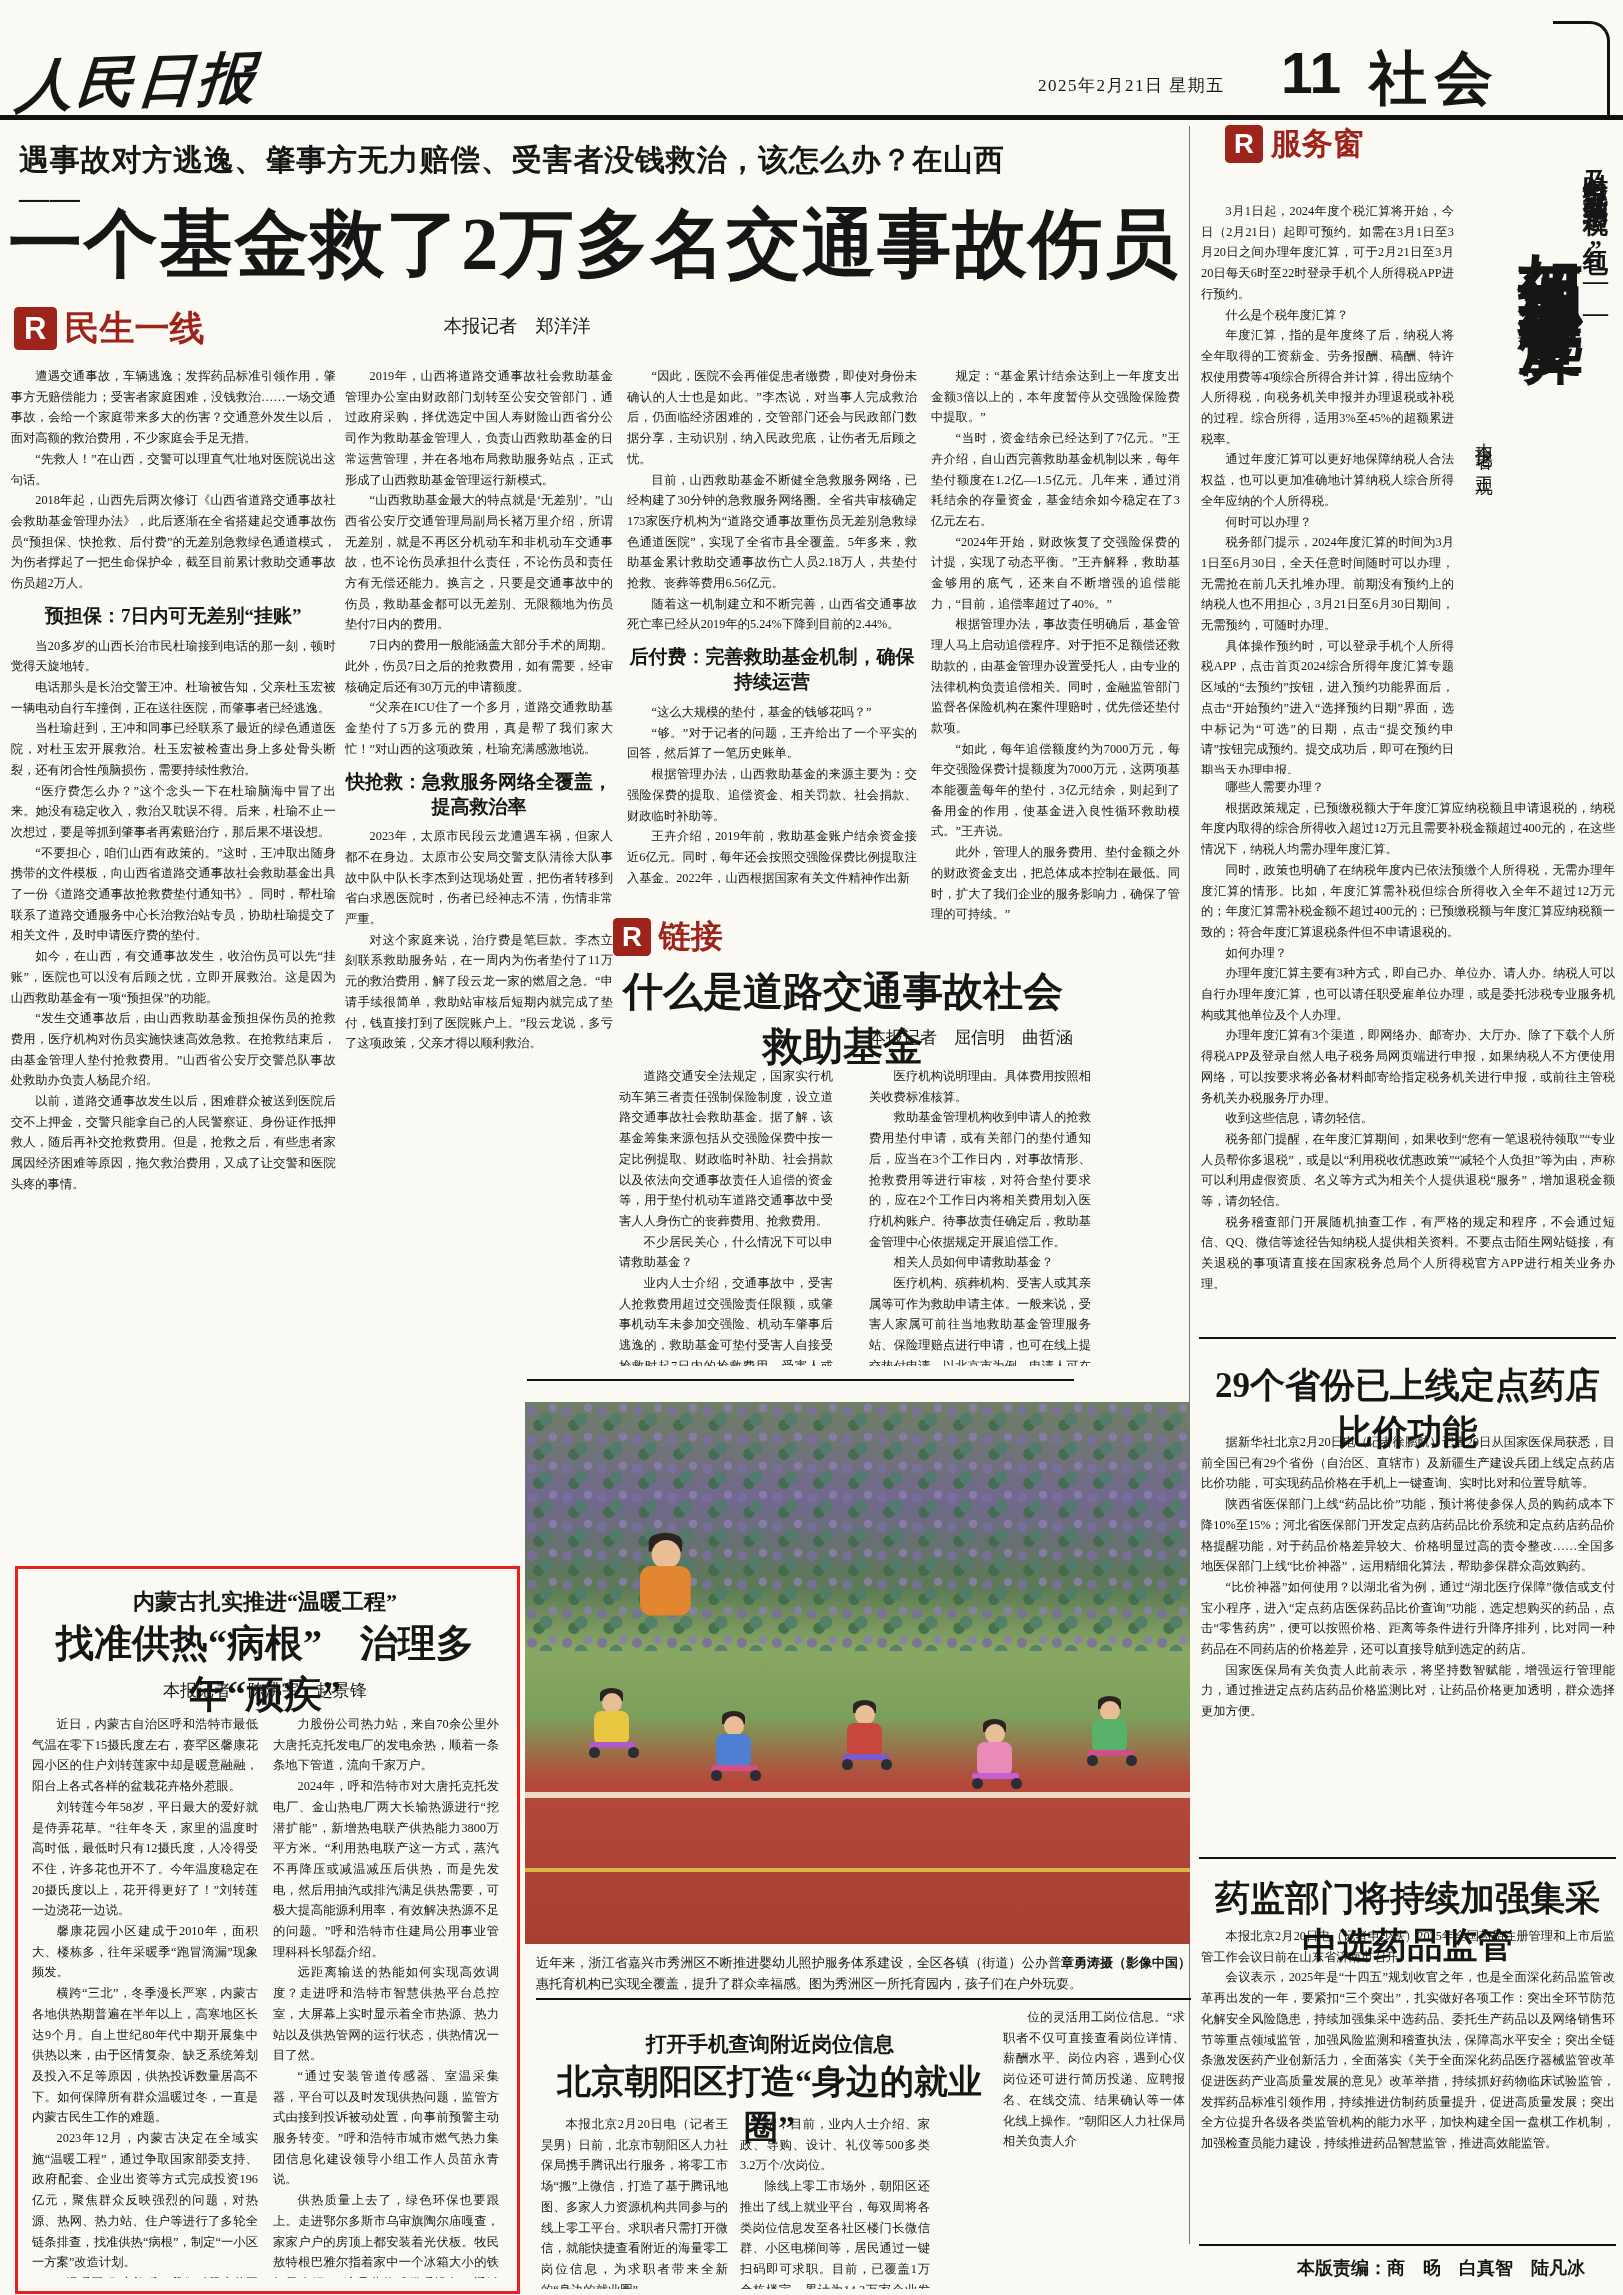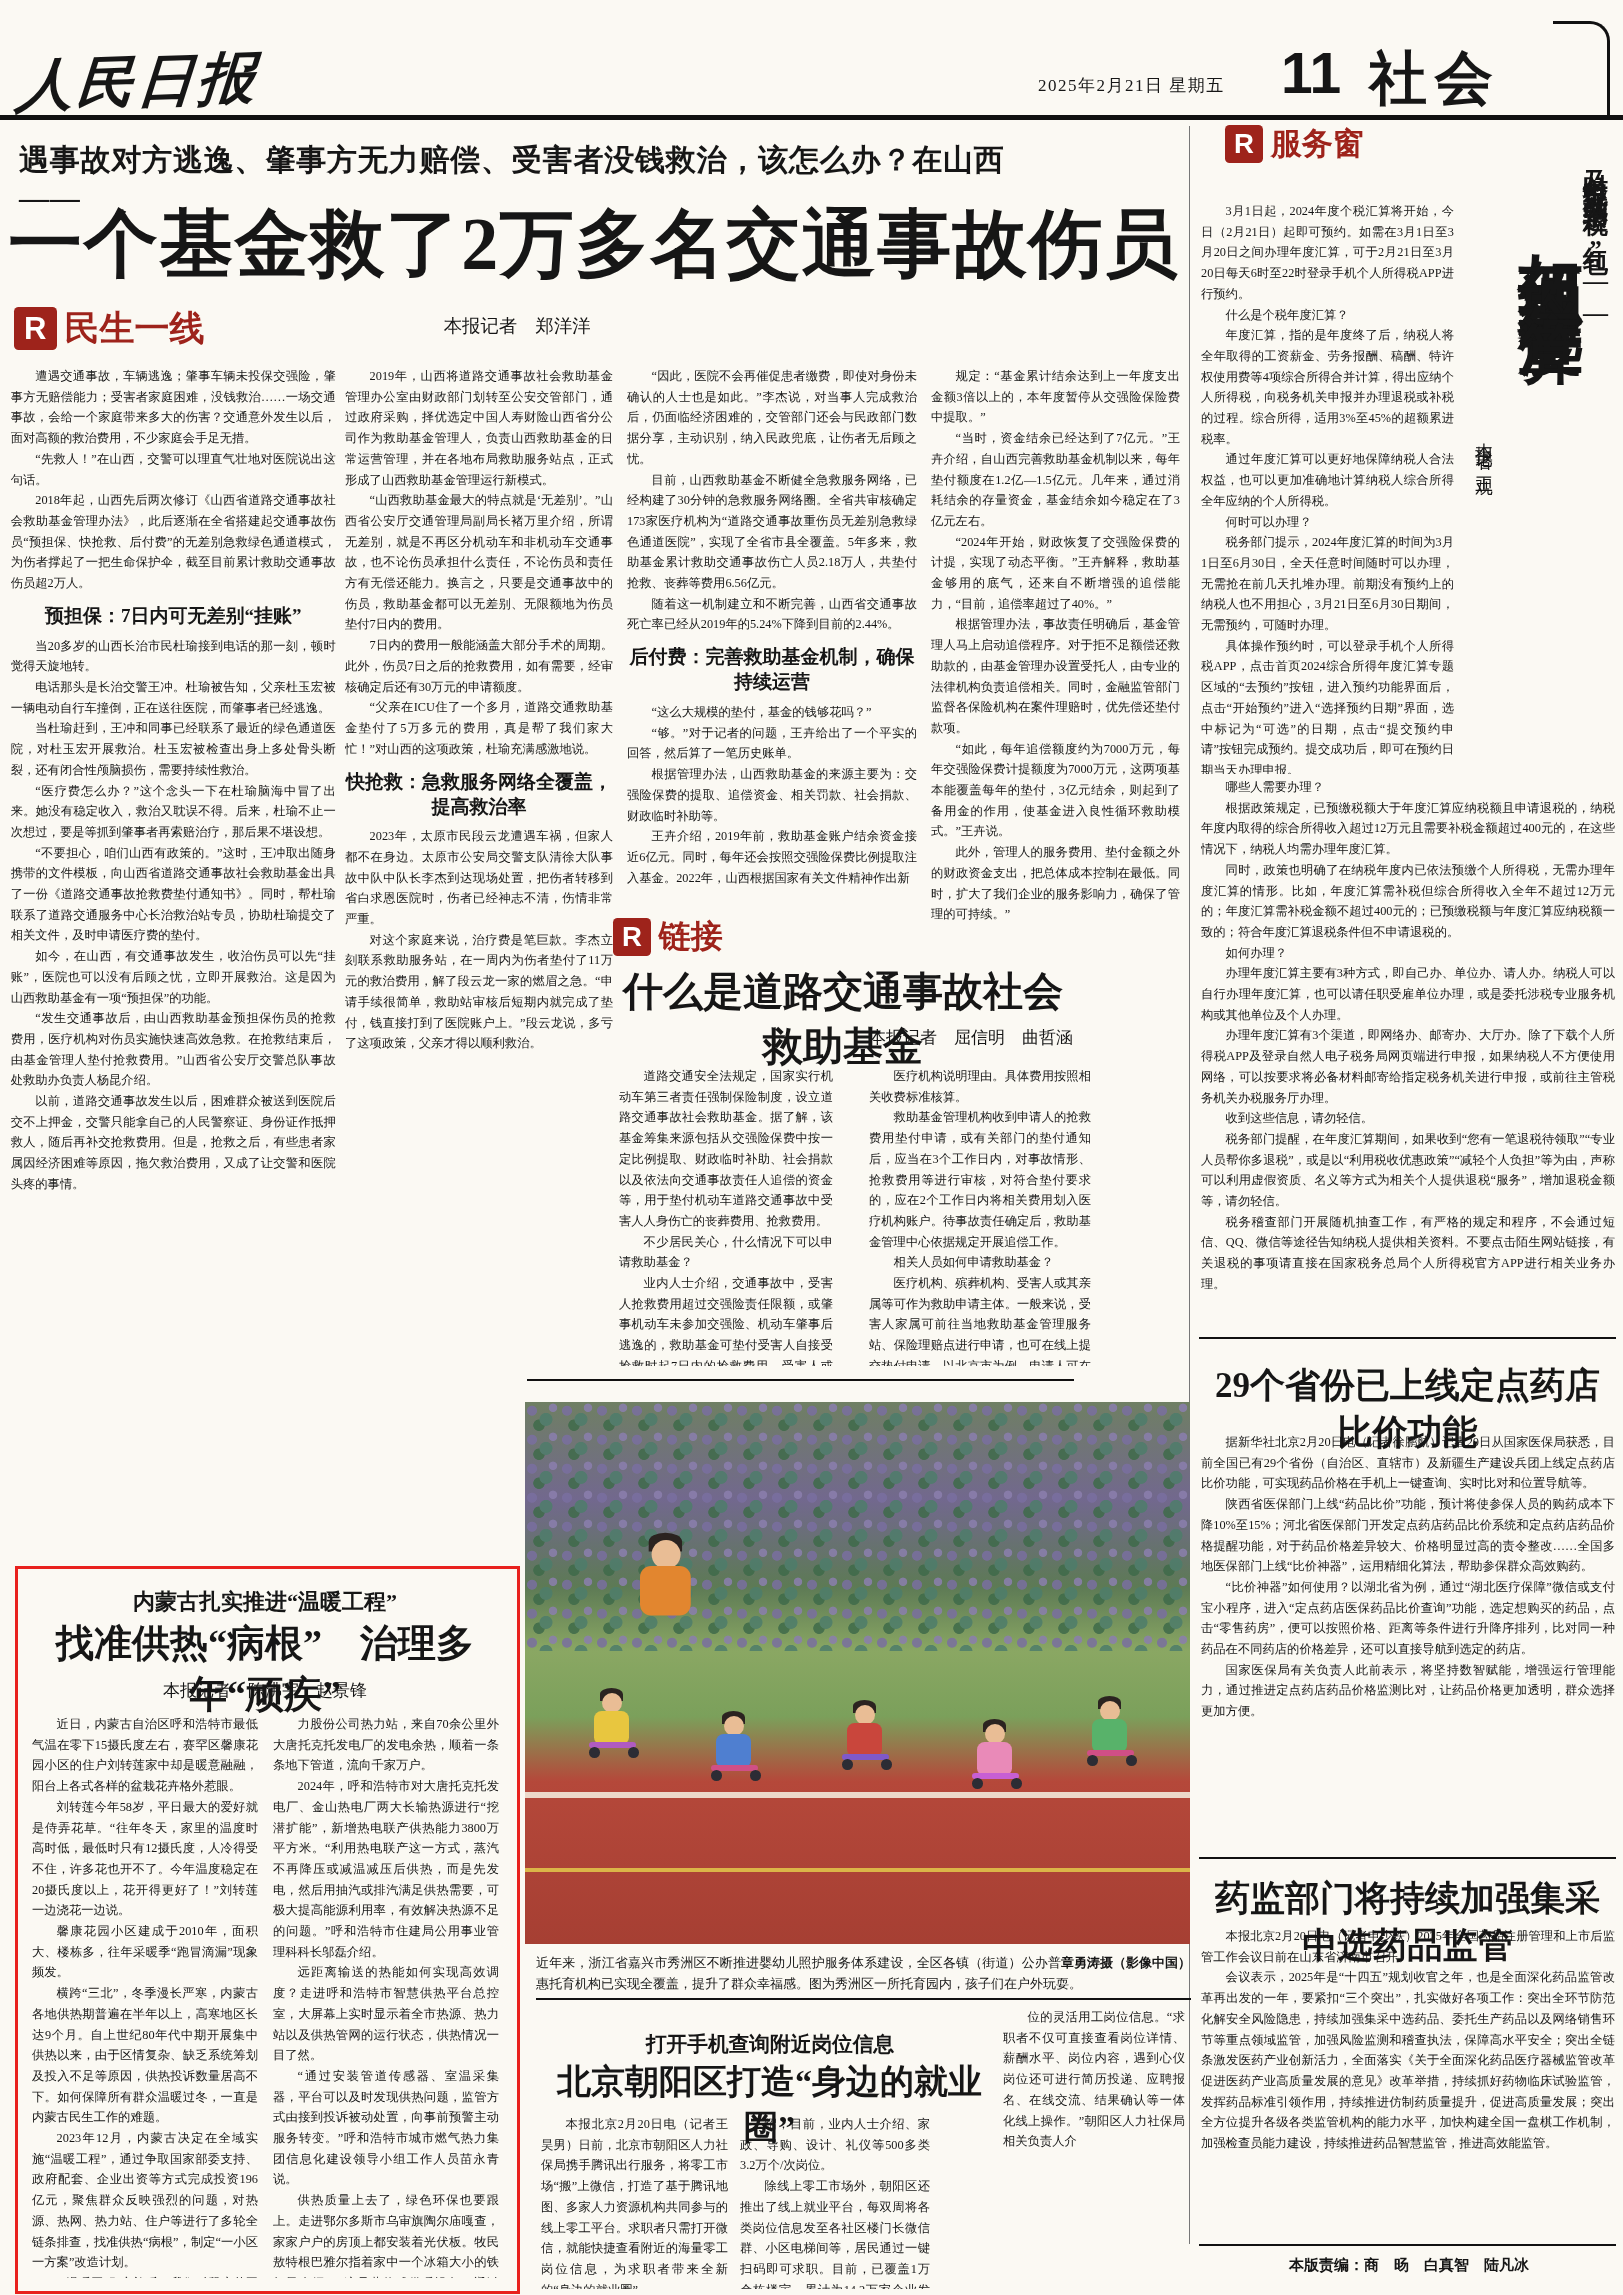--- a/index.html
+++ b/index.html
@@ -29,21 +29,21 @@
   
   .headline-link{left:613px;top:964px;width:460px;text-align:center;font-size:40px;font-weight:900;}
   .byline-link{left:613px;top:1026px;width:460px;text-align:right;font-size:17px;}
   
   .v-text{position:absolute;writing-mode:vertical-rl;text-orientation:upright;}
   .sw-kicker{left:1579px;top:149px;height:812px;font-size:25px;font-weight:bold;letter-spacing:4.6px;}
   .sw-headline{left:1507px;top:203px;height:957px;font-size:64px;font-weight:900;letter-spacing:6.1px;}
   .sw-byline{left:1472px;top:429px;height:245px;font-size:17.6px;letter-spacing:3.1px;}
   .headline-sm{position:absolute;text-align:center;font-weight:900;font-size:35px;}
   .kicker-sm{position:absolute;text-align:center;font-weight:bold;font-size:20.7px;}
-  .footer-credit{left:1233px;top:2256px;width:352px;text-align:center;font-size:15px;font-weight:bold;}
+  .footer-credit{left:1233px;top:2256px;width:352px;text-align:right;font-size:18px;font-weight:bold;}
   
   .red-box{left:15.3px;top:1566px;width:499px;height:722px;border:3.8px solid #e8211d;background:#fbf9f3;}
   .warm-kicker{left:23px;top:1587px;width:484px;text-align:center;font-size:22px;font-weight:bold;}
   .warm-headline{left:23px;top:1618px;width:484px;text-align:center;font-size:38px;font-weight:900;}
   .warm-byline{left:23px;top:1679px;width:484px;text-align:center;font-size:17px;}
   
   .photo{left:525px;top:1402px;width:665px;height:542px;overflow:hidden;background:
      linear-gradient(180deg,#6f7f63 0%,#72688e 18%,#5d7a55 34%,#8aa763 46%,#7ba05b 58%,#b5483a 70%,#a63f33 100%);}
   .foliage{position:absolute;left:0;top:0;width:100%;height:46%;
      background-image:radial-gradient(circle at 20% 30%,#7a6fa0 0 4.6px,transparent 5.4px),
@@ -79,21 +79,21 @@
   <div class="abs headline-main">一个基金救了2万多名交通事故伤员</div>
   <div class="abs byline-main">本报记者　郑洋洋</div>
 
   <div class="sec-label" style="left:13.8px;top:305px;font-size:35px;">
     <span class="r-badge" style="width:43px;height:43px;font-size:31px;">R</span>
     <span>民生一线</span>
   </div>
 
   <div class="col" style="left:10.7px;top:366px;width:325px;height:1164px;">
     <div>
-        <p>遭遇交通事故，车辆逃逸；肇事车辆未投保交强险，肇事方无赔偿能力；受害者家庭困难，没钱救治……一场交通事故，会给一个家庭带来多大的伤害？交通意外发生以后，面对高额的救治费用，不少家庭会手足无措。</p>
+        <p>遭遇交通事故，车辆逃逸；发挥药品标准引领作用，肇事方无赔偿能力；受害者家庭困难，没钱救治……一场交通事故，会给一个家庭带来多大的伤害？交通意外发生以后，面对高额的救治费用，不少家庭会手足无措。</p>
         <p>“先救人！”在山西，交警可以理直气壮地对医院说出这句话。</p>
         <p>2018年起，山西先后两次修订《山西省道路交通事故社会救助基金管理办法》，此后逐渐在全省搭建起交通事故伤员“预担保、快抢救、后付费”的无差别急救绿色通道模式，为伤者撑起了一把生命保护伞，截至目前累计救助交通事故伤员超2万人。</p>
       </div>
     <div class="subhead">预担保：7日内可无差别“挂账”</div>
     <div>
         <p>当20多岁的山西长治市民杜瑜接到电话的那一刻，顿时觉得天旋地转。</p>
         <p>电话那头是长治交警王冲。杜瑜被告知，父亲杜玉宏被一辆电动自行车撞倒，正在送往医院，而肇事者已经逃逸。</p>
         <p>当杜瑜赶到，王冲和同事已经联系了最近的绿色通道医院，对杜玉宏开展救治。杜玉宏被检查出身上多处骨头断裂，还有闭合性颅脑损伤，需要持续性救治。</p>
         <p>“医疗费怎么办？”这个念头一下在杜瑜脑海中冒了出来。她没有稳定收入，救治又耽误不得。后来，杜瑜不止一次想过，要是等抓到肇事者再索赔治疗，那后果不堪设想。</p>
         <p>“不要担心，咱们山西有政策的。”这时，王冲取出随身携带的文件模板，向山西省道路交通事故社会救助基金出具了一份《道路交通事故抢救费垫付通知书》。同时，帮杜瑜联系了道路交通服务中心长治救治站专员，协助杜瑜提交了相关文件，及时申请医疗费的垫付。</p>

